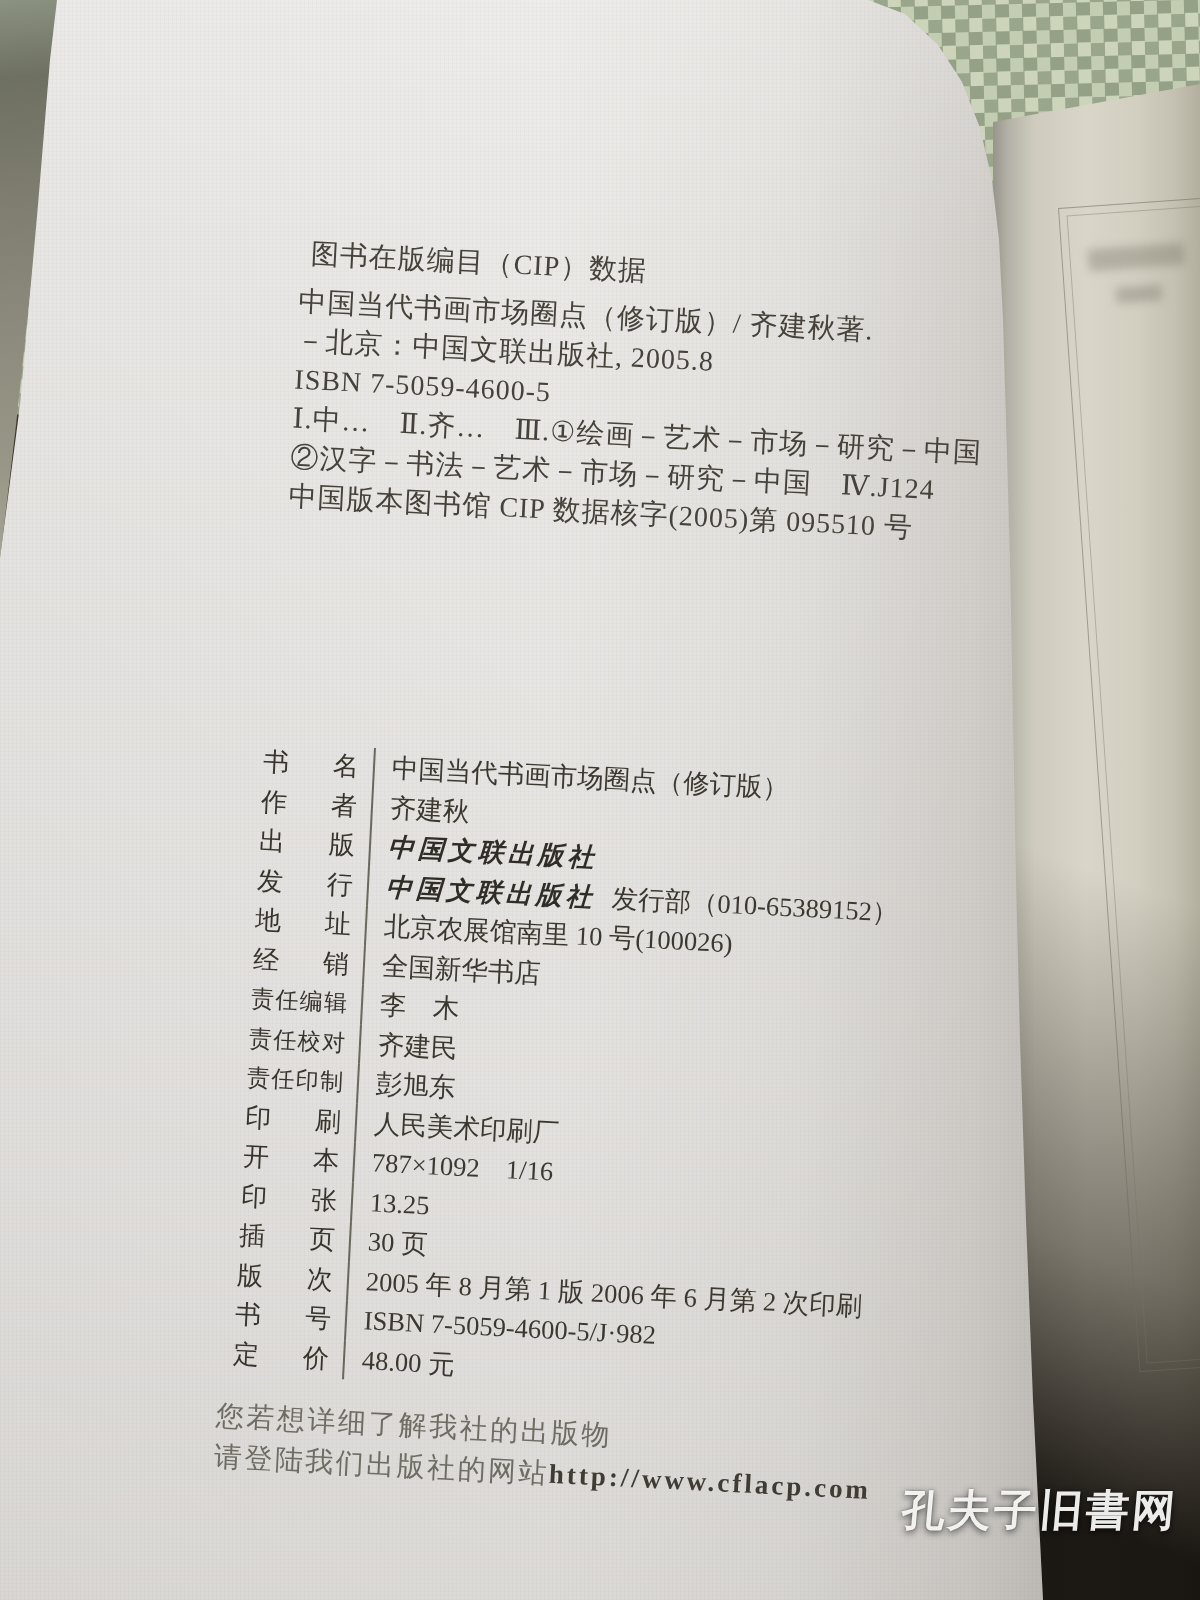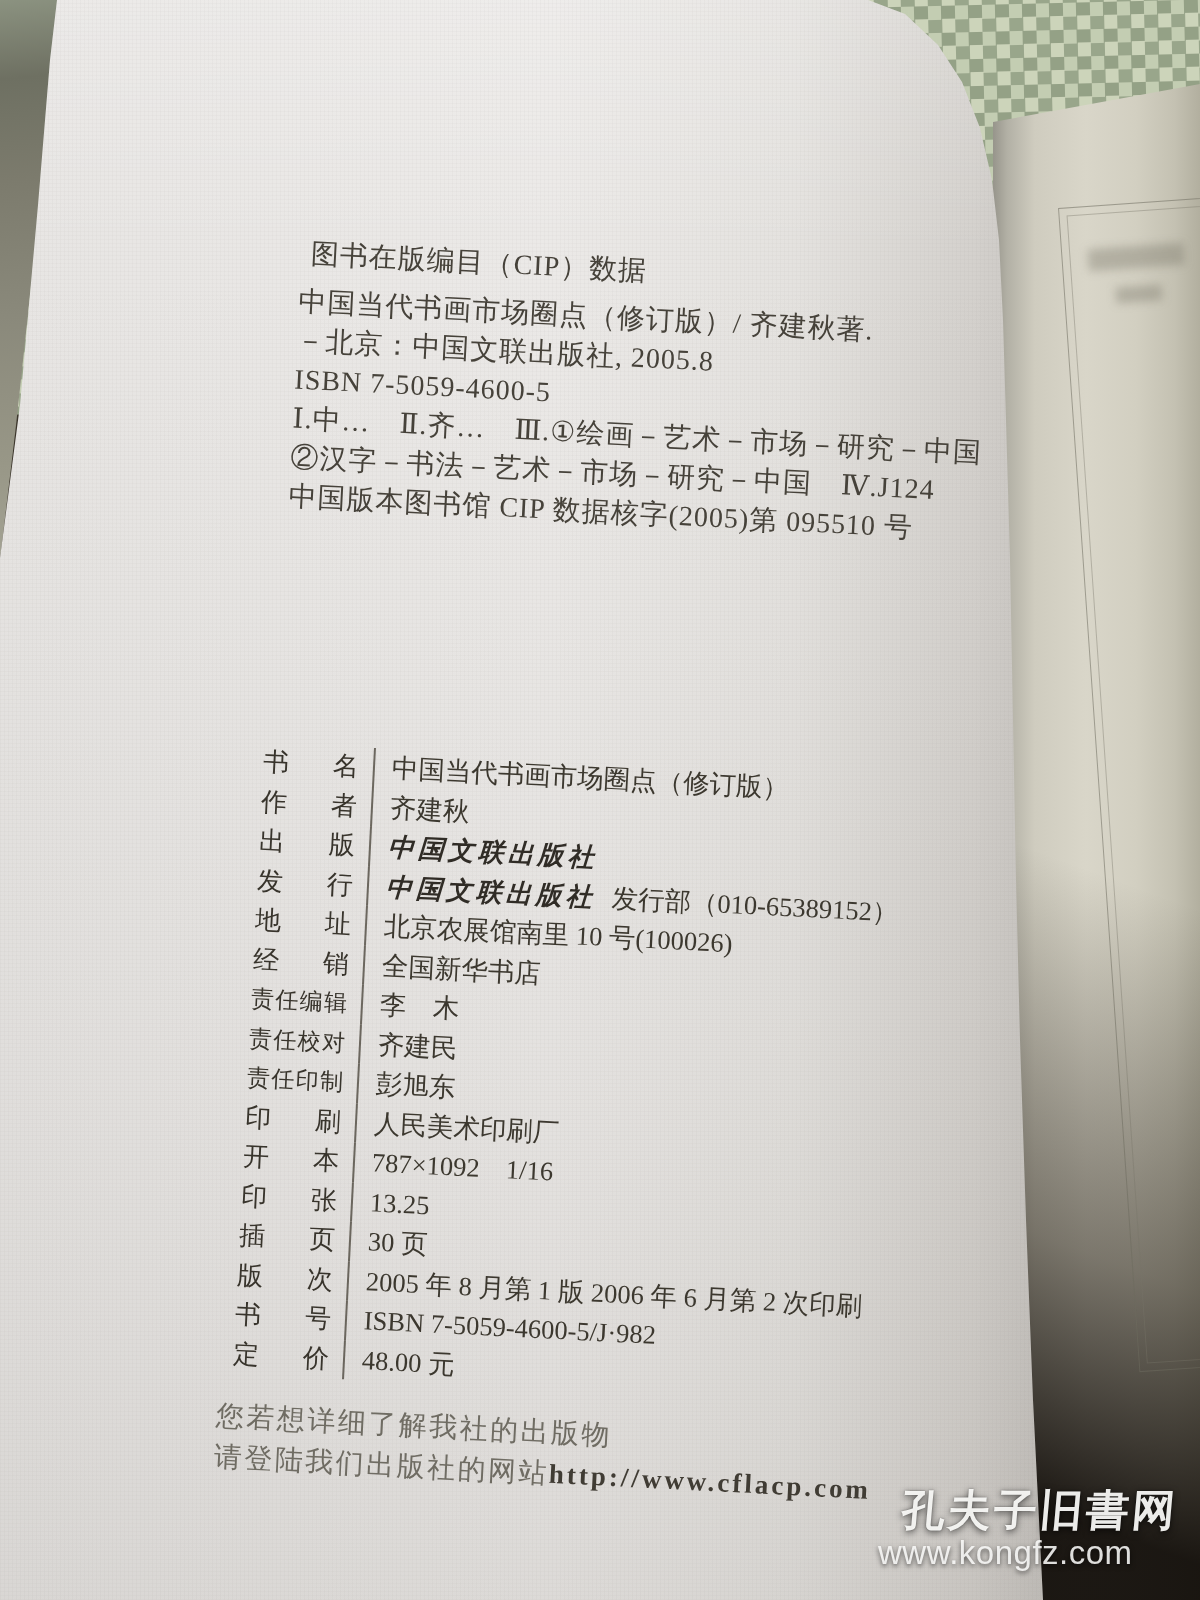--- a/index.html
+++ b/index.html
@@ -271,15 +271,14 @@
     <span class="val">48.00 元</span>
   </div>
 </div>
     <div class="notes">
       <div class="note-line">您若想详细了解我社的出版物</div>
       <div class="note-line"><span>请登陆我们出版社的网站</span><span class="url">http://www.cflacp.com</span></div>
     </div>
   </div>
 
   <div class="wm-cn">孔夫子旧書网</div>
-  <div class="wm-en">www.kongfz.com</div>
 
 </div>
 
 </body></html>

